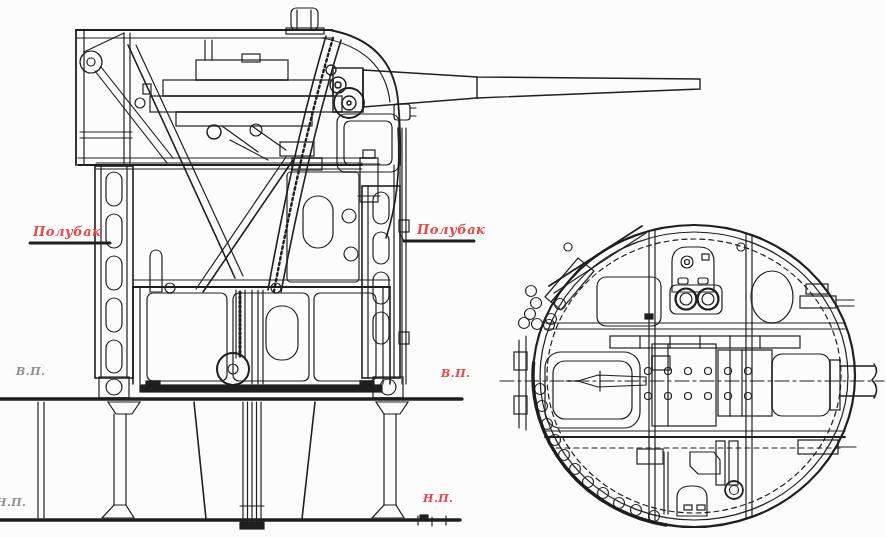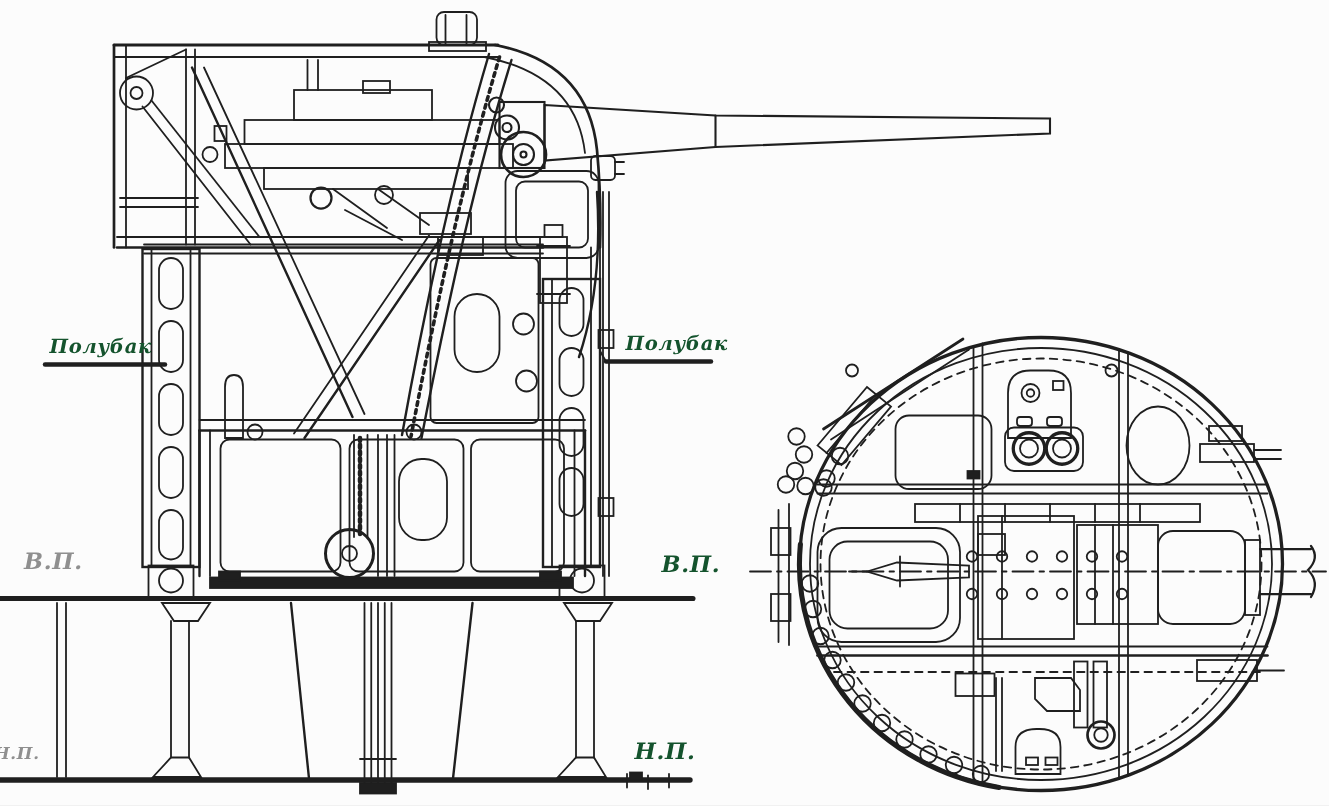--- a/index.html
+++ b/index.html
@@ -2,26 +2,26 @@
 <html><head>
 <meta charset="utf-8">
 <style>
   html,body{margin:0;padding:0;background:#e9e9e9;}
   #stage{
     position:relative;width:886px;height:537px;background:#fcfcfc;
     overflow:hidden;font-family:"DejaVu Serif",serif;
   }
   svg{position:absolute;left:0;top:0;}
   .lbl{
-    position:absolute;font-style:italic;font-weight:bold;color:#14532d;
+    position:absolute;font-style:italic;font-weight:bold;color:#ef4444;
     font-family:"DejaVu Serif",serif;letter-spacing:.5px;white-space:nowrap;
     user-select:none;
   }
   .lbl-big{font-size:13px;}
-  .lbl-small{font-size:15px;}
+  .lbl-small{font-size:11px;}
   .lbl-faint{color:#8f8f8f;}
 </style>
 </head>
 <body>
 
 <div id="stage">
 
 <svg width="886" height="537" viewBox="0 0 886 537" fill="none" stroke="#1f1f1f" stroke-width="1.2" stroke-linecap="round">
 
   <g>

